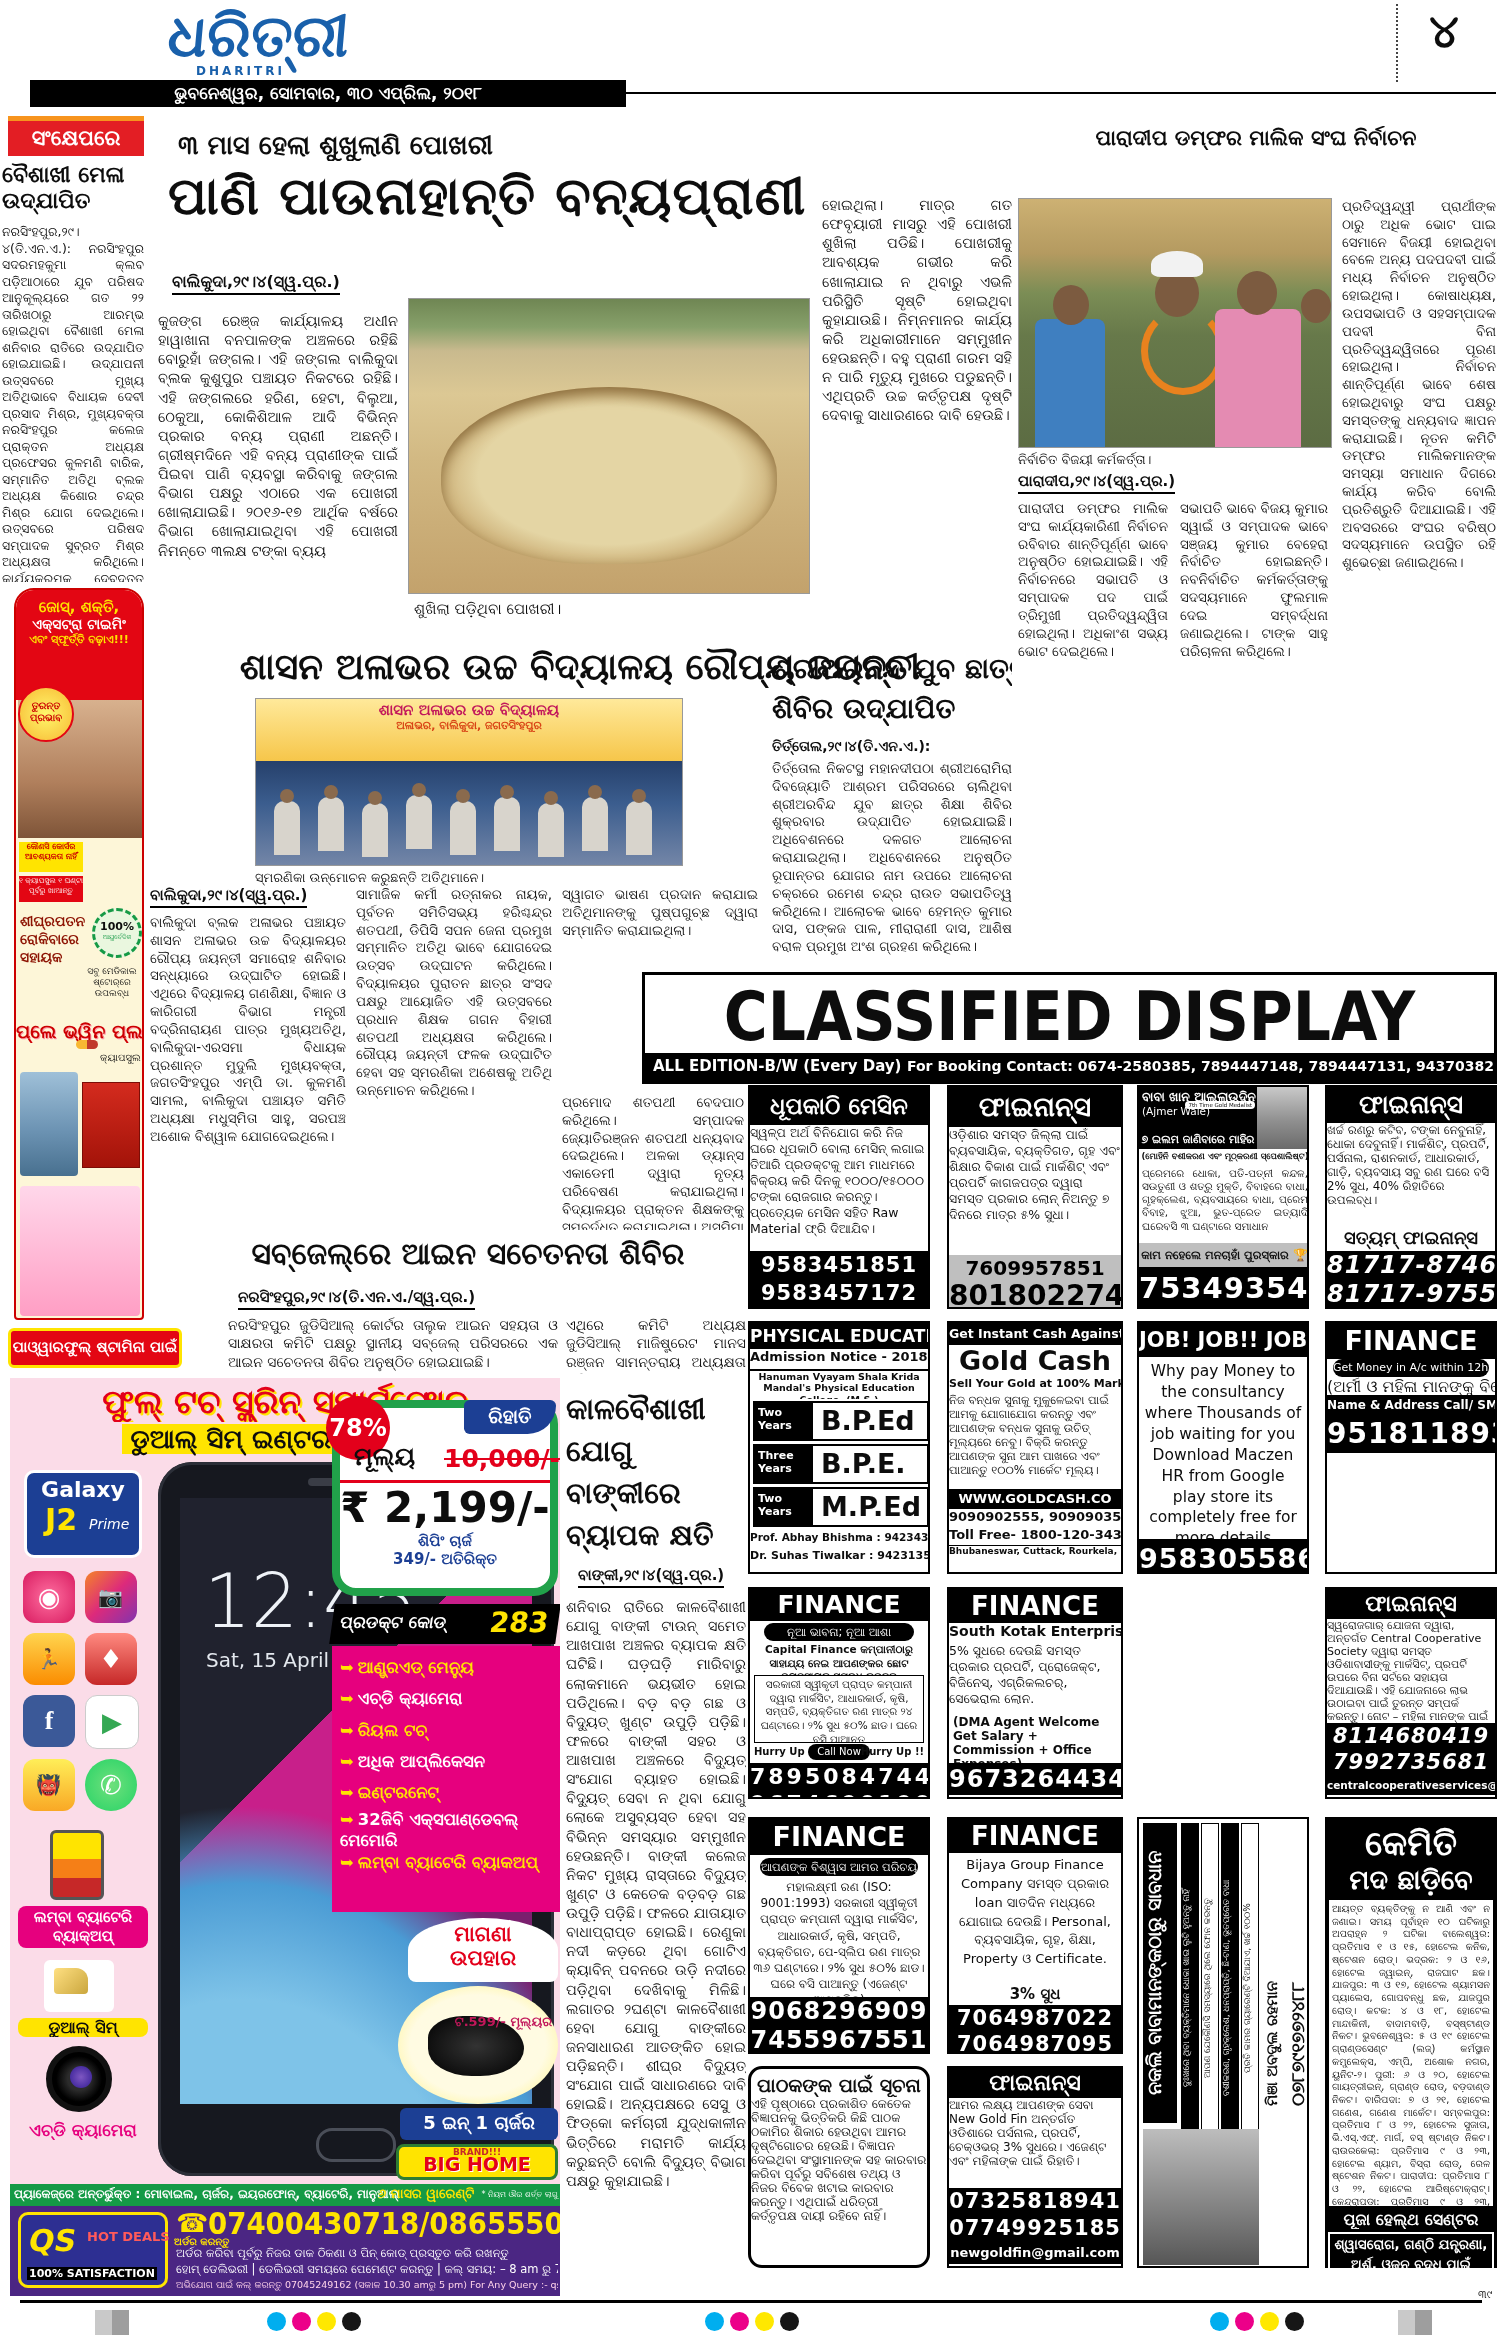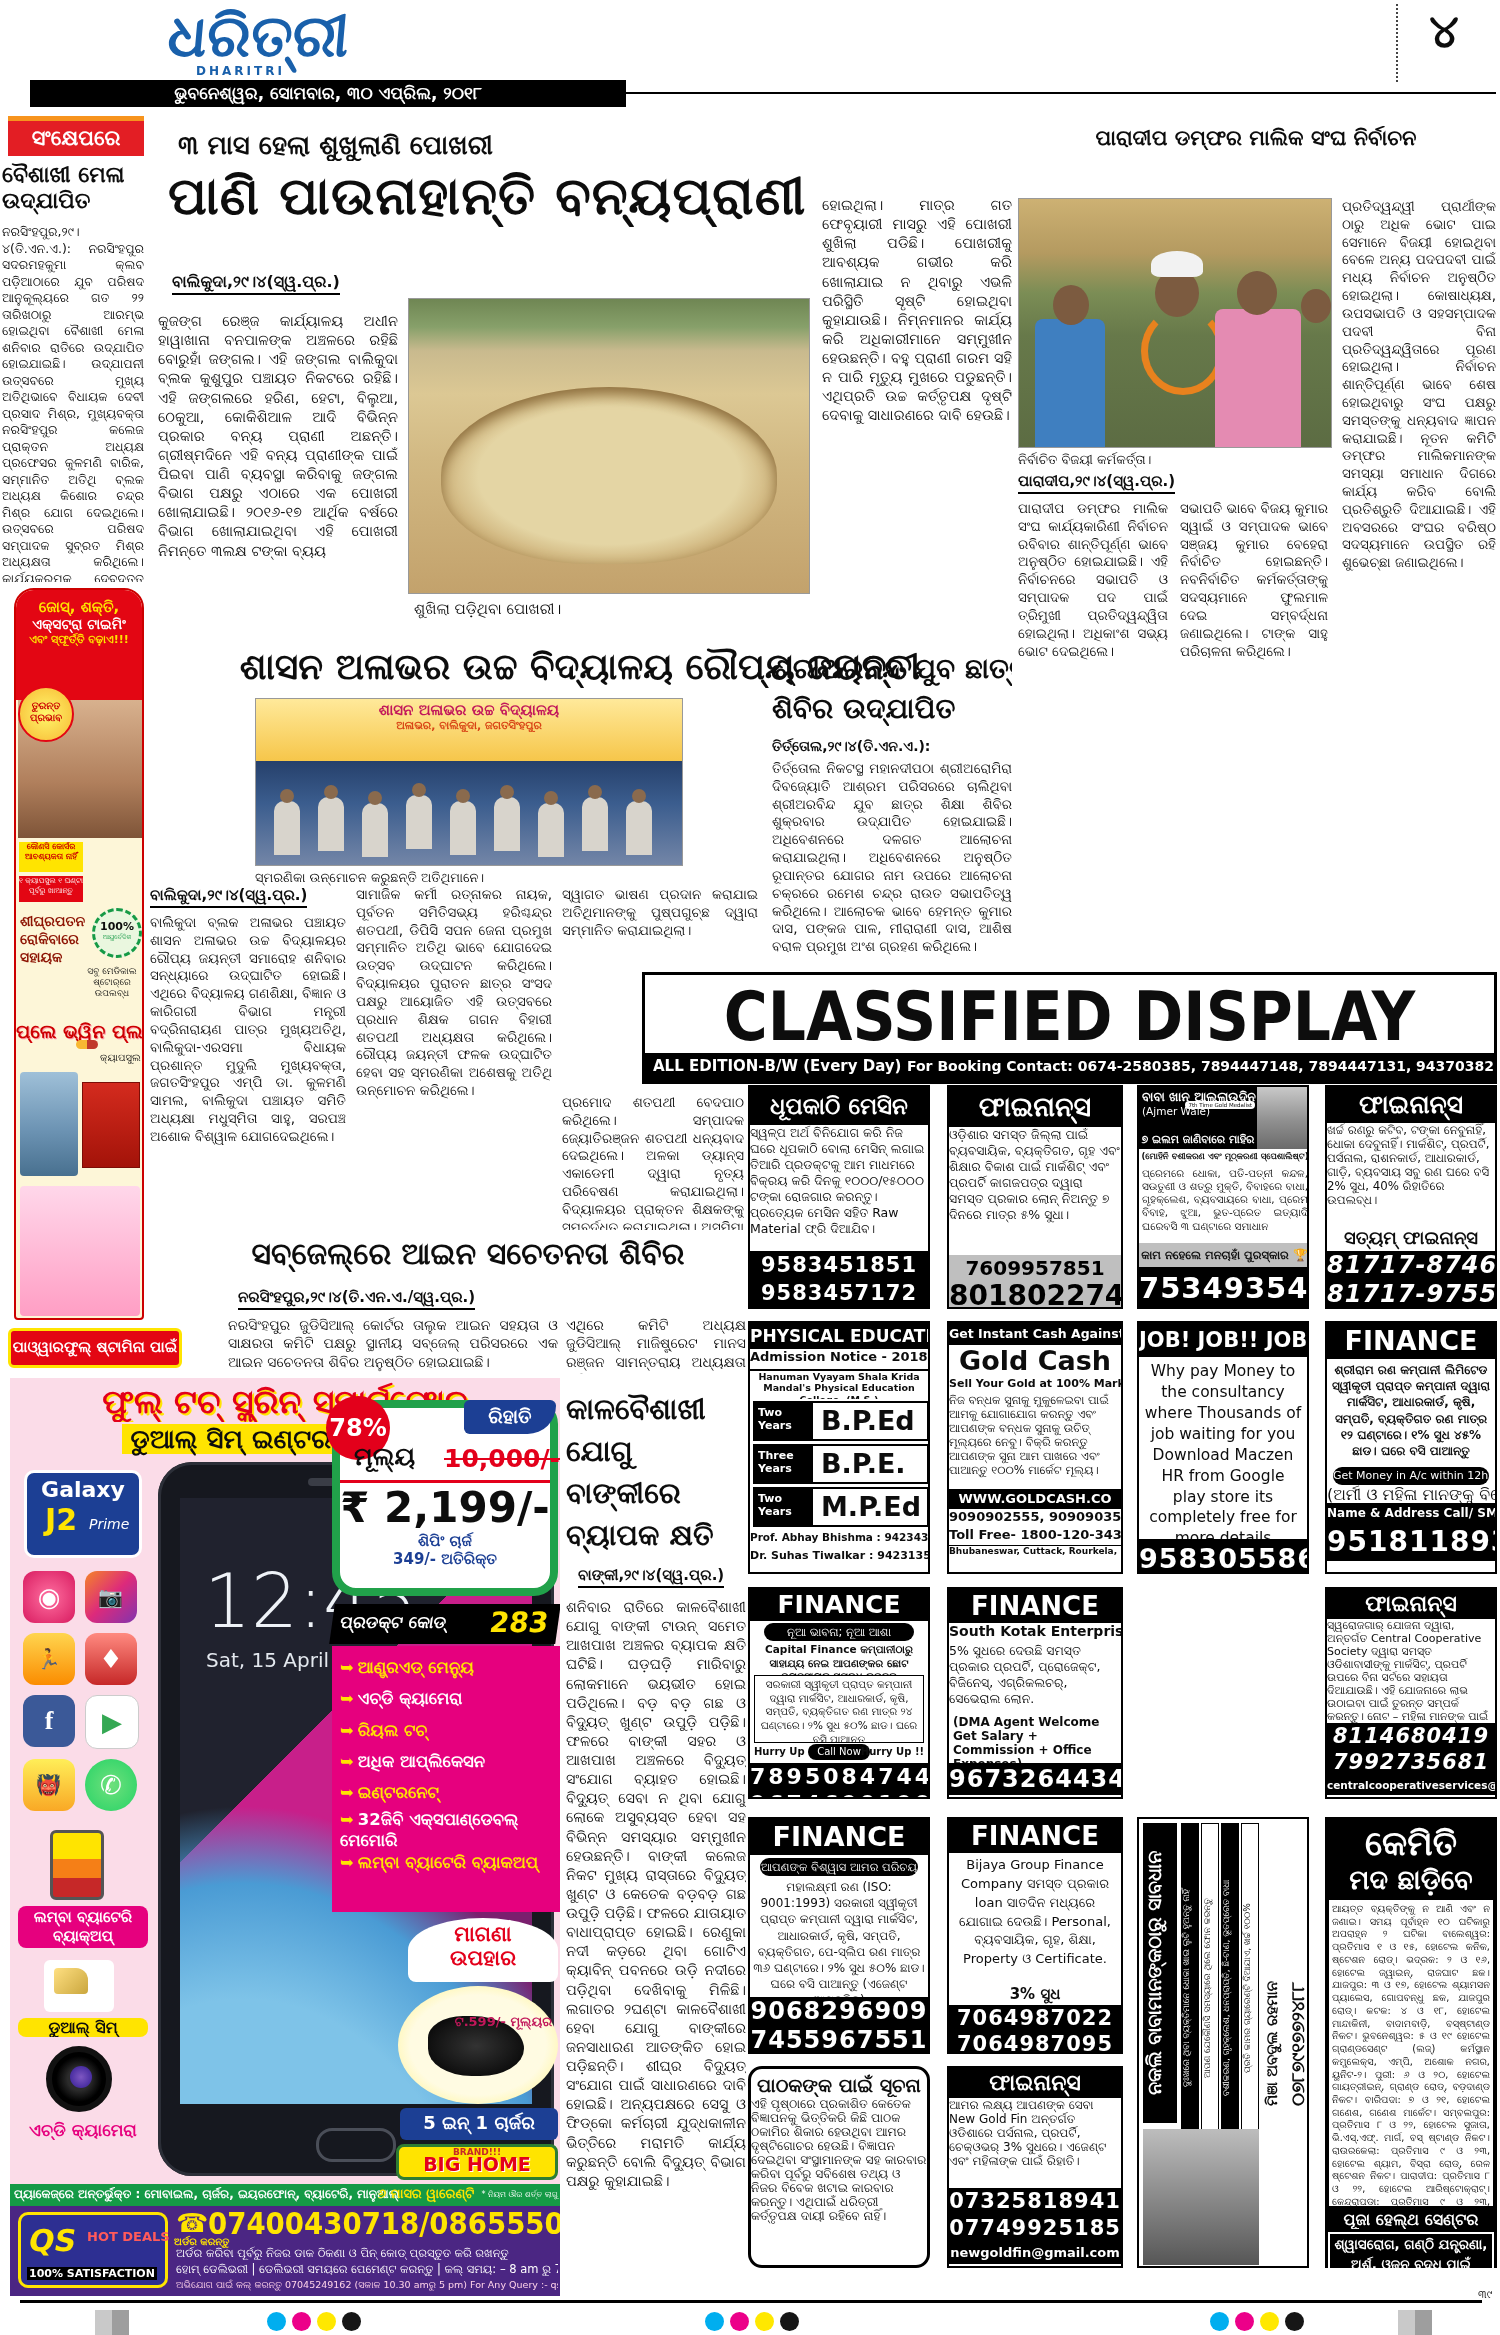--- a/index.html
+++ b/index.html
@@ -243,21 +243,20 @@
     <div class="b c nw clip" style="font-size:13px;height:18px">Toll Free- 1800-120-3430</div>
     <div class="b c nw clip" style="font-size:9px;border-top:1px solid #000">Bhubaneswar, Cuttack, Rourkela, Bhadrak, Berhampur</div>
   </div>
   <div class="abs adbox" style="left:1137px;top:1321px;width:172px;height:253px">
     <div class="adh nw" style="height:34px;font-size:21px;line-height:34px">JOB! JOB!! JOB!!</div>
     <div class="c clip" style="height:174px;font-size:15.5px;line-height:1.35;padding:4px">Why pay Money to the consultancy where Thousands of job waiting for you Download Maczen HR from Google play store its completely free for more details contact:</div>
     <div class="num nw" style="height:40px;font-size:27px;line-height:40px">9583055865</div>
   </div>
   <div class="abs adbox" style="left:1325px;top:1321px;width:172px;height:253px">
     <div class="adh nw" style="height:36px;font-size:27px;line-height:36px">FINANCE</div>
-    <div class="c b clip" style="height:102px;font-size:12px;line-height:1.35;padding:3px">ଶ୍ରୀରାମ ରଣ କମ୍ପାନୀ ଲିମିଟେଡ ସ୍ୱୀକୃତୀ ପ୍ରାପ୍ତ କମ୍ପାନୀ ଦ୍ୱାରା ମାର୍କସିଟ, ଆଧାରକାର୍ଡ, କୃଷି, ସମ୍ପତି, ବ୍ୟକ୍ତିଗତ ରଣ ମାତ୍ର ୧୨ ଘଣ୍ଟାରେ। ୧% ସୁଧ ୪୫% ଛାଡ। ଘରେ ବସି ପାଆନ୍ତୁ</div>
     <div class="pill nw" style="margin:0 6px;font-size:11px;height:18px;line-height:18px">Get Money in A/c within 12hrs</div>
     <div class="c nw clip" style="font-size:16px;height:18px">(ଅର୍ମୀ ଓ ମହିଳା ମାନଙ୍କୁ ବିଶେଷ ରିହାତି)</div>
     <div class="adh nw" style="height:20px;font-size:12px;line-height:20px">Name &amp; Address Call/ SMS</div>
     <div class="num nw" style="height:38px;font-size:28px;line-height:38px">9518118933</div>
   </div>
 
   <div class="abs adbox" style="left:748px;top:1587px;width:182px;height:212px">
     <div class="adh nw" style="height:32px;font-size:25px;line-height:32px">FINANCE</div>
     <div class="pill nw" style="margin:2px 14px;font-size:11.5px;height:18px;line-height:18px">ନୂଆ ଭାବନା; ନୂଆ ଆଶା</div>
     <div class="c b clip" style="height:32px;font-size:10.5px;line-height:1.3">Capital Finance କମ୍ପାନୀଠାରୁ ସାହାଯ୍ୟ ନେଇ ଆପଣଙ୍କର ଛୋଟ ବ୍ୟବସାୟକୁ ସମୃଦ୍ଧ କରନ୍ତୁ</div>

